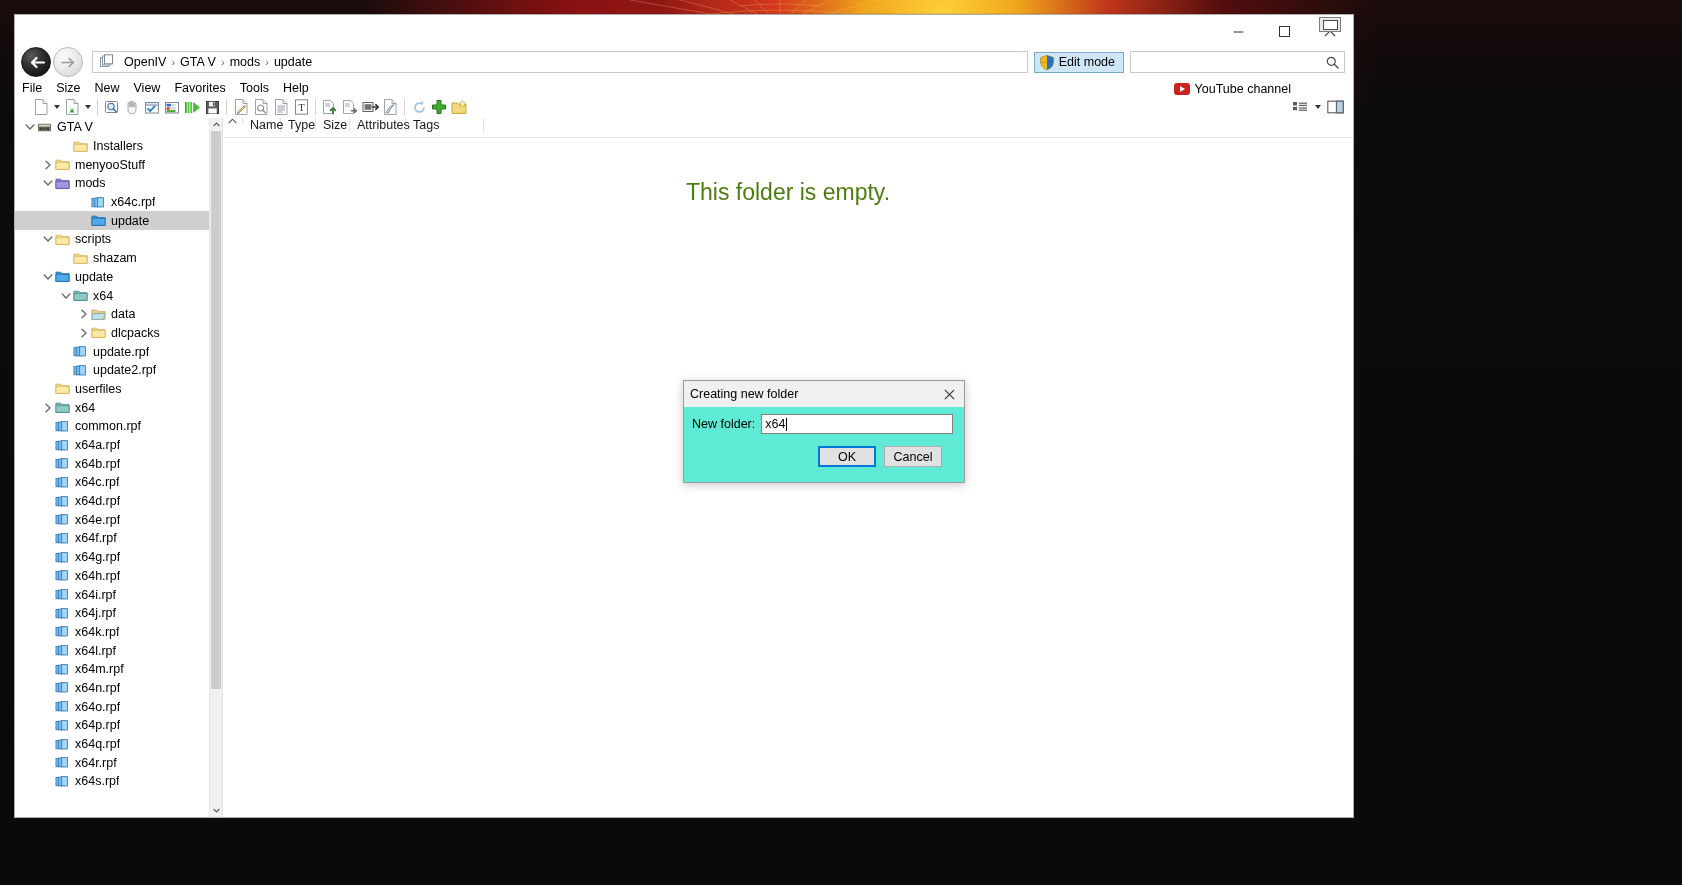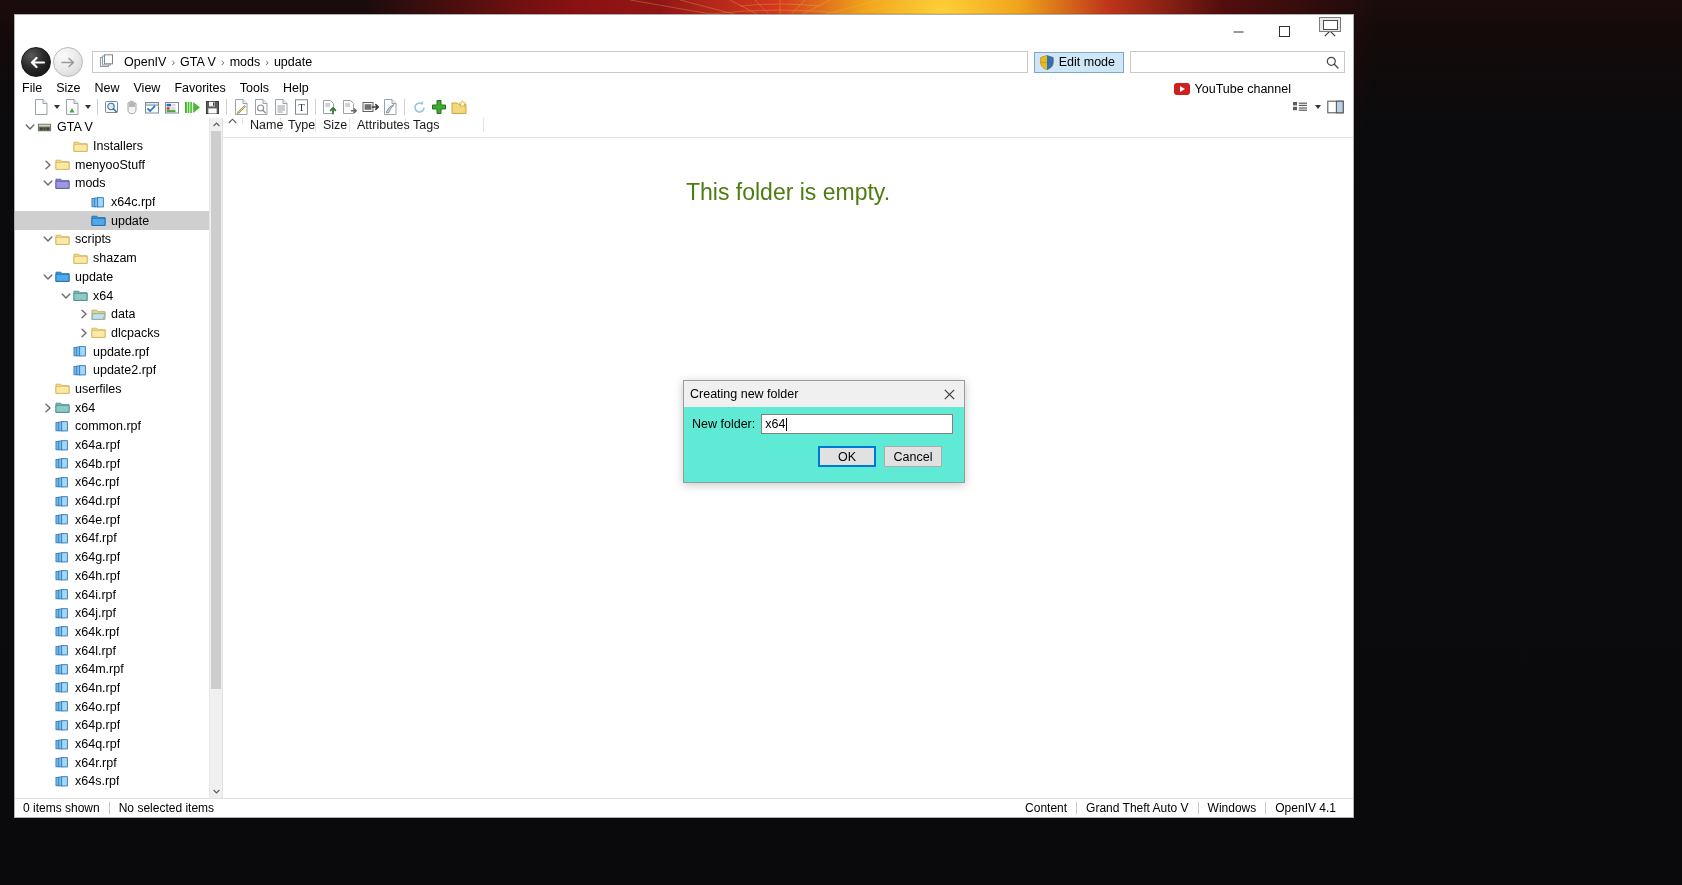--- a/index.html
+++ b/index.html
@@ -882,34 +882,20 @@
           </div>
           <div class="col" style="width: 78px;">
             <span>Tags</span>
           </div>
           <div class="col" style="flex: 1 1 auto; border-right: none;"></div>
         </div>
       <div class="emptymsg">This folder is empty.</div>
     </div>
   </div>
 
-  <div class="statusbar">
-    <span class="st-seg first">0 items shown</span>
-    <span class="st-div"></span>
-    <span class="st-seg">No selected items</span>
-    <span class="st-right">
-      <span class="st-seg">Content</span>
-      <span class="st-div"></span>
-      <span class="st-seg">Grand Theft Auto V</span>
-      <span class="st-div"></span>
-      <span class="st-seg">Windows</span>
-      <span class="st-div"></span>
-      <span class="st-seg">OpenIV 4.1</span>
-    </span>
-  </div>
 
   <div id="dialog">
     <div class="dlg-title">
       <span>Creating new folder</span>
       <span class="dlg-close">
         <svg width="11" height="11" viewBox="0 0 11 11">
           <line x1="0.8" y1="0.8" x2="10.2" y2="10.2" stroke="#333" stroke-width="1.1"></line>
           <line x1="10.2" y1="0.8" x2="0.8" y2="10.2" stroke="#333" stroke-width="1.1"></line>
         </svg>
       </span>

